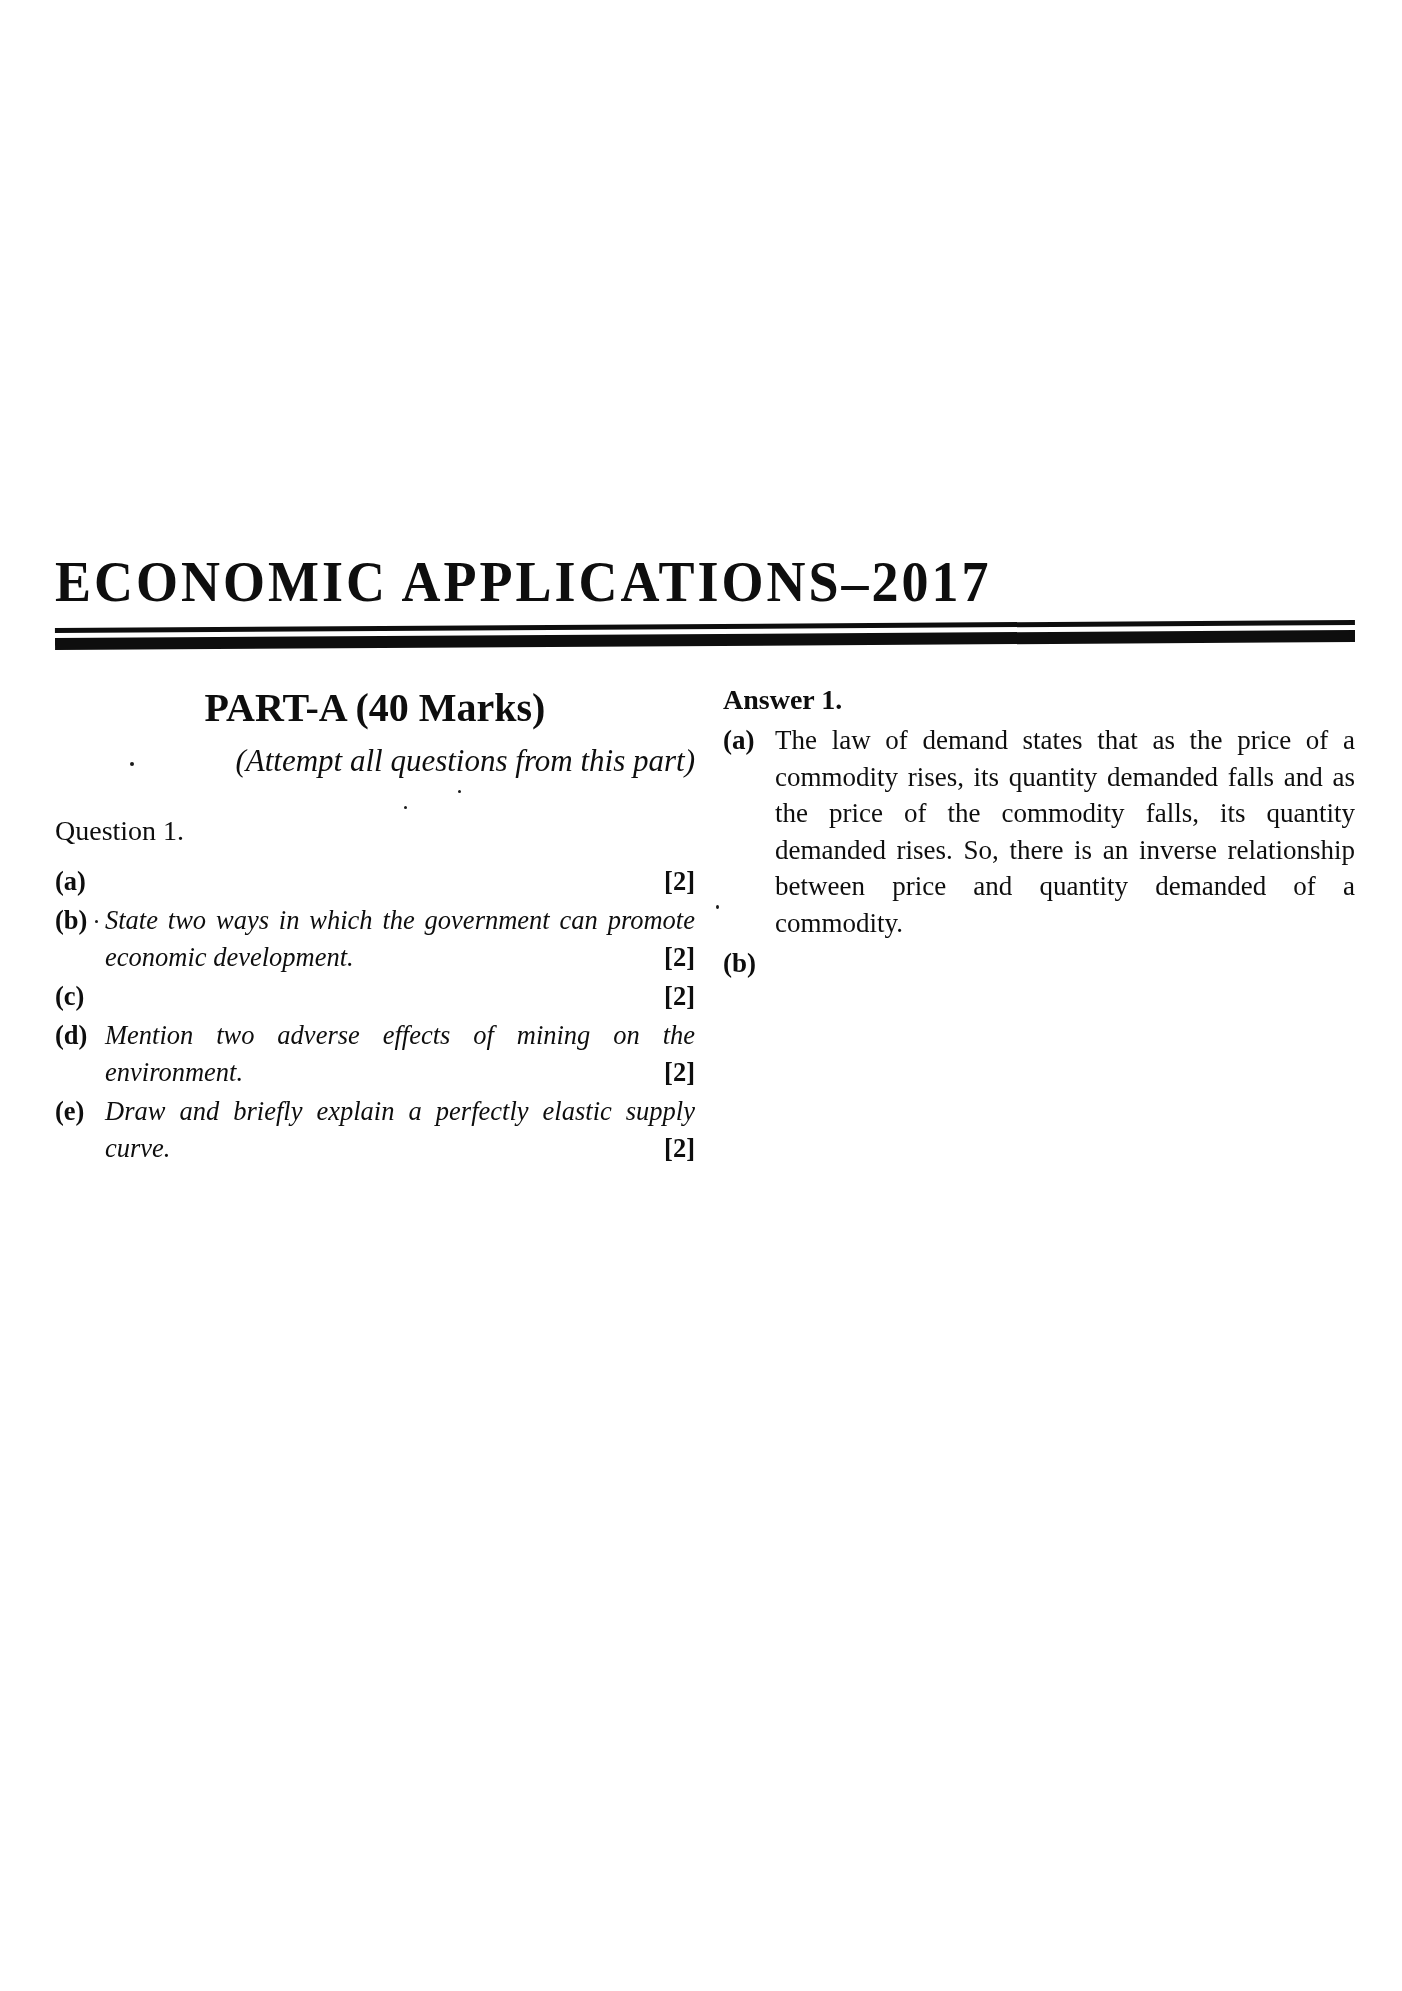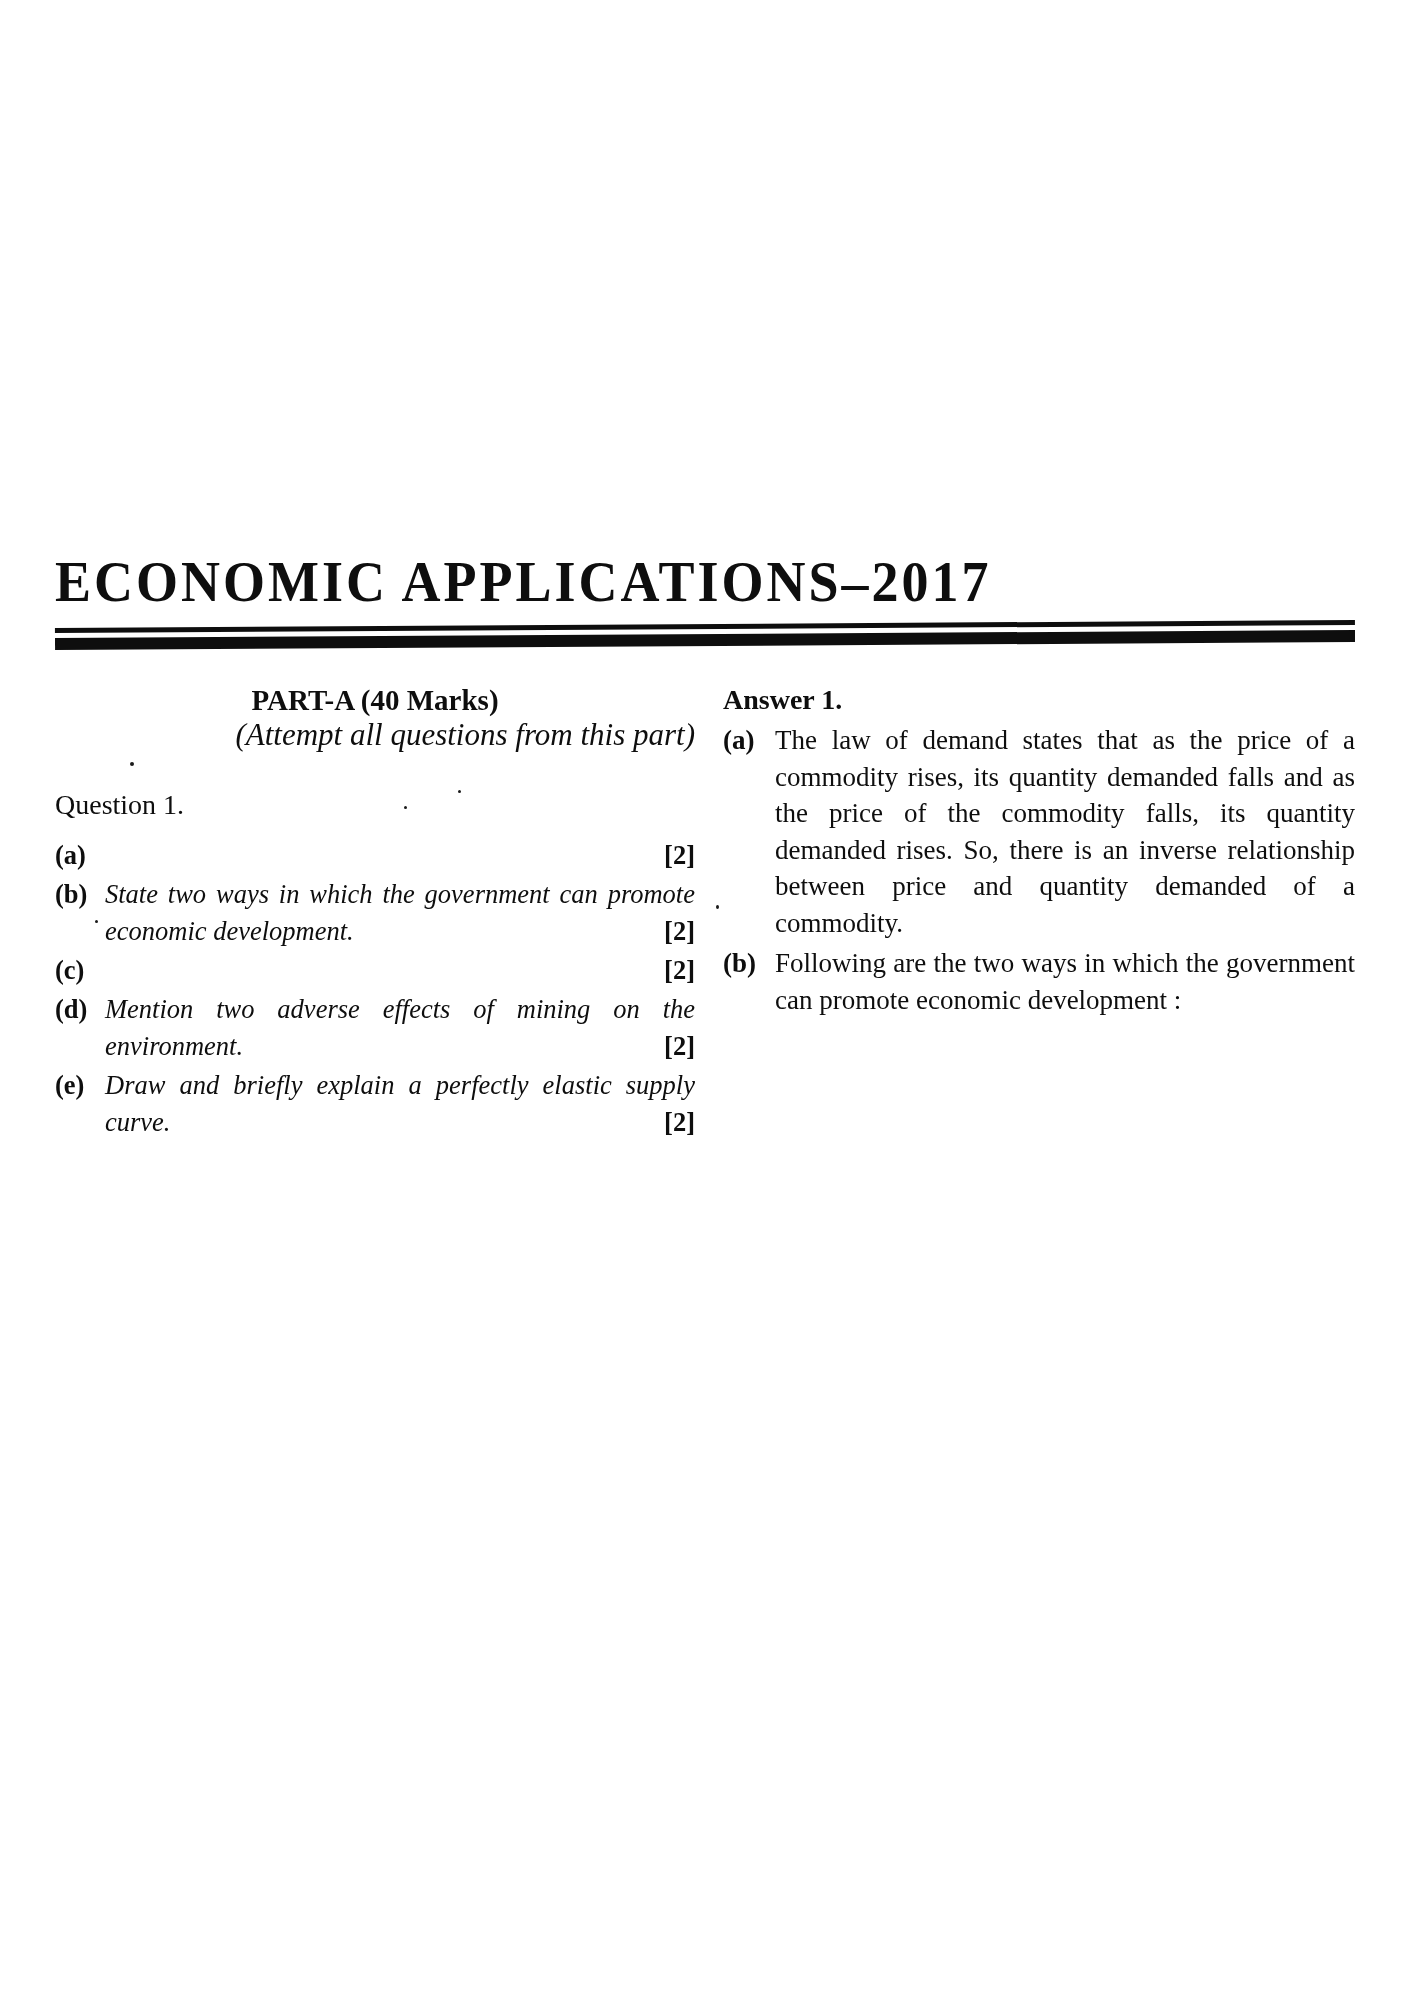--- a/index.html
+++ b/index.html
@@ -30,21 +30,21 @@
   }
   .divider .thin  { height: 5px;  background: #0e0e0e; margin-bottom: 5px; }
   .divider .thick { height: 12px; background: #0e0e0e; }
 
   .columns { display: flex; gap: 28px; }
   .col-left  { width: 640px; flex: none; }
   .col-right { flex: 1; }
 
   .part-heading {
     text-align: center; font-weight: bold;
-    font-size: 29px; 
+    font-size: 40px; margin-bottom: 12px;
   }
   .part-note {
     text-align: right; font-style: italic;
     font-size: 31px; margin-bottom: 36px;
   }
   .question-heading { font-weight: normal; font-size: 28px; margin-bottom: 16px; }
 
   .q-item { display: flex; font-size: 26.5px; line-height: 37px; margin-bottom: 2px; }
   .q-label { width: 50px; flex: none; font-weight: bold; }
   .q-body  { flex: 1; text-align: justify; font-style: italic; }
@@ -109,21 +109,20 @@
       <div class="a-item">
         <span class="a-label">(a)</span>
         <div class="a-body">
           <p>The law of demand states that as the price of a commodity rises, its quantity demanded falls and as the price of the commodity falls, its quantity demanded rises. So, there is an inverse relationship between price and quantity demanded of a commodity.</p>
         </div>
       </div>
 
       <div class="a-item">
         <span class="a-label">(b)</span>
         <div class="a-body">
-          <p>Following are the two ways in which the government can promote economic development :</p>
         </div>
       </div>
     </div>
 
   </div>
 </div>
 
 <div class="speck" style="left:130px; top:762px; width:4px; height:4px;"></div>
 <div class="speck" style="left:458px; top:790px; width:3px; height:3px;"></div>
 <div class="speck" style="left:404px; top:806px; width:3px; height:3px;"></div>

